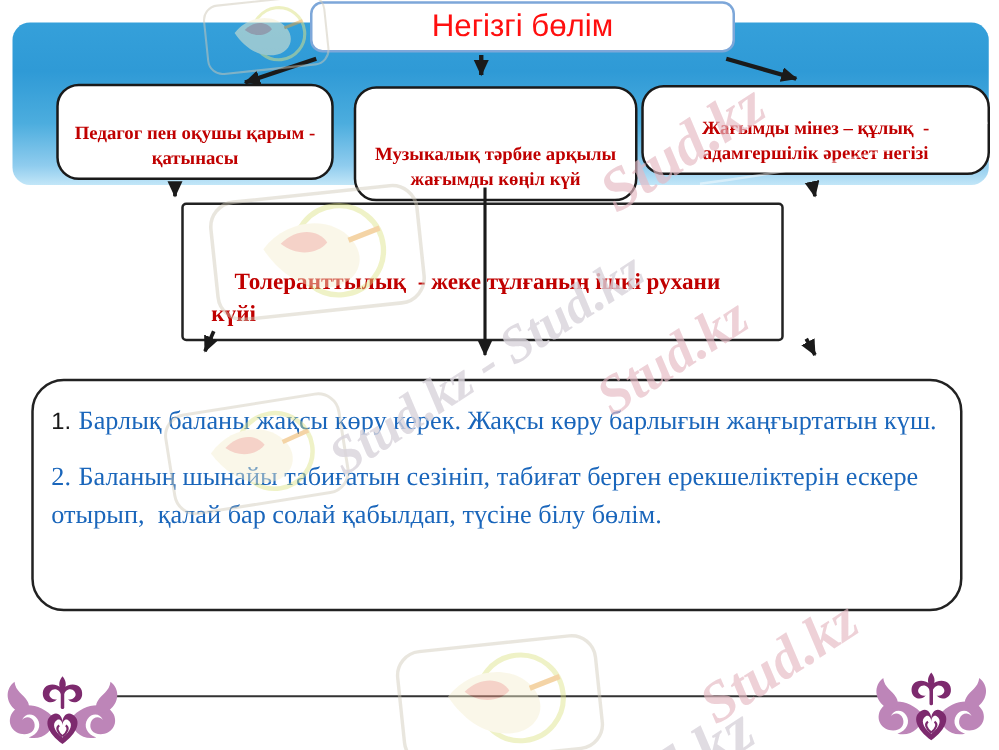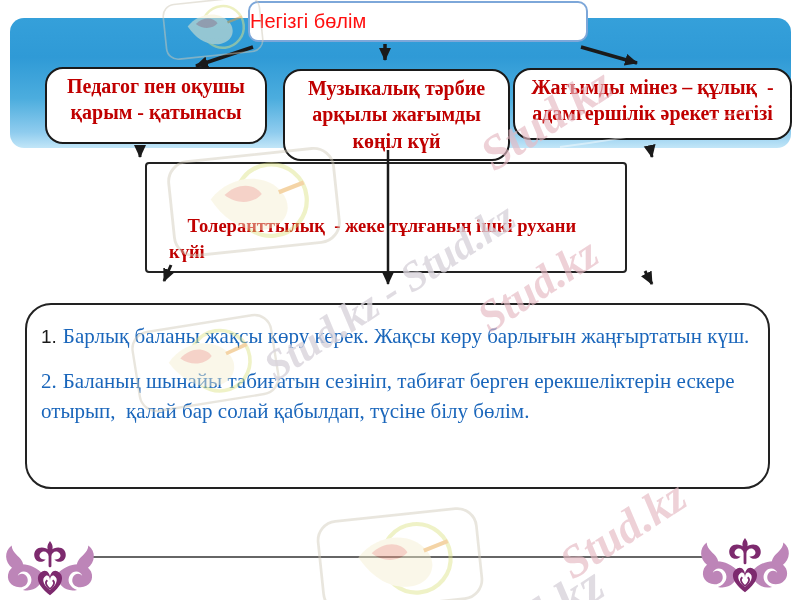--- a/index.html
+++ b/index.html
@@ -7,24 +7,24 @@
          font-family:"Liberation Serif",serif;}
 
   
   .banner{position:absolute;left:10px;top:18px;width:781px;height:130px;border-radius:14px;
           background:linear-gradient(180deg,#35a0da 0%,#2f9ad6 30%,#4cadde 62%,#8fccee 88%,#c2e6f8 100%);
           z-index:1;}
 
   
   .node{position:absolute;background:#ffffff;z-index:10;box-sizing:border-box;}
   .title-box{left:248px;top:1px;width:340px;height:41px;border:2px solid #7da7d9;border-radius:10px;
-             display:flex;align-items:center;
-             font-family:"Liberation Sans",sans-serif;font-size:20px;color:#ff0f0f;}
-  .bx{border:2.5px solid #1a1a1a;border-radius:18px;display:flex;align-items:flex-start;justify-content:center;
-      text-align:center;font-weight:700;color:#c00000;font-size:20px;line-height:1.32;
+             display:flex;align-items:center;justify-content:center;
+             font-family:"Liberation Sans",sans-serif;font-size:25px;color:#ff0f0f;}
+  .bx{border:2.5px solid #1a1a1a;border-radius:18px;display:flex;align-items:flex-end;justify-content:center;
+      text-align:center;font-weight:700;color:#c00000;font-size:15px;line-height:1.32;
       padding:4px 8px;white-space:pre-wrap;}
   .bx1{left:45px;top:67px;width:222px;height:77px;}
   .bx2{left:283px;top:69px;width:227px;height:92px;}
   .bx3{left:513px;top:68px;width:279px;height:72px;}
   .tolerance{left:145px;top:162px;width:482px;height:111px;border:2px solid #222;border-radius:4px;
              font-weight:700;color:#c00000;font-size:18.5px;line-height:1.4;
              padding:24px 24px 0 22px;white-space:pre-wrap;}
   .bottom-box{left:25px;top:303px;width:745px;height:186px;border:2px solid #222;border-radius:26px;
               padding:16px 10px 0 14px;color:#1a66bb;font-size:21px;line-height:1.46;}
   .bottom-box p{margin:0 0 14px 0;white-space:pre-wrap;}

